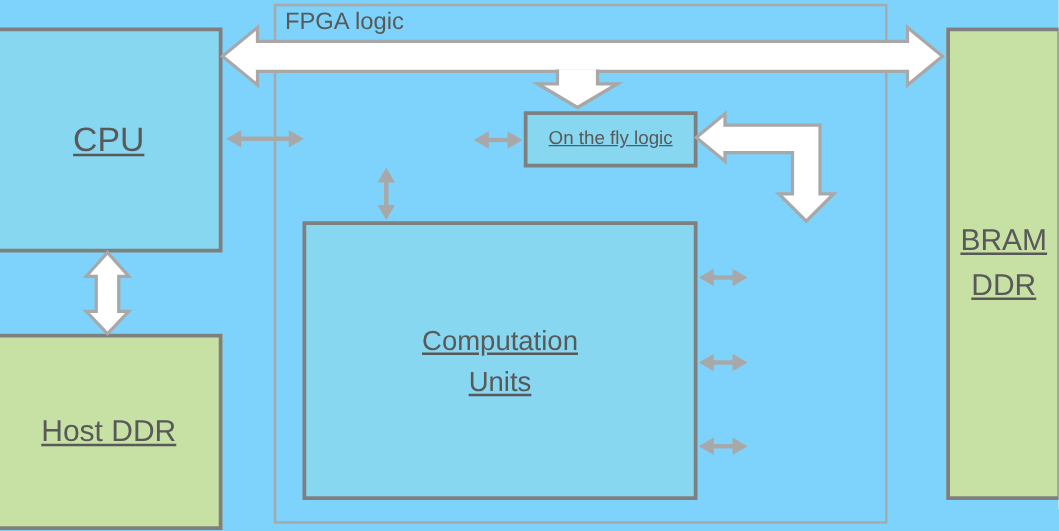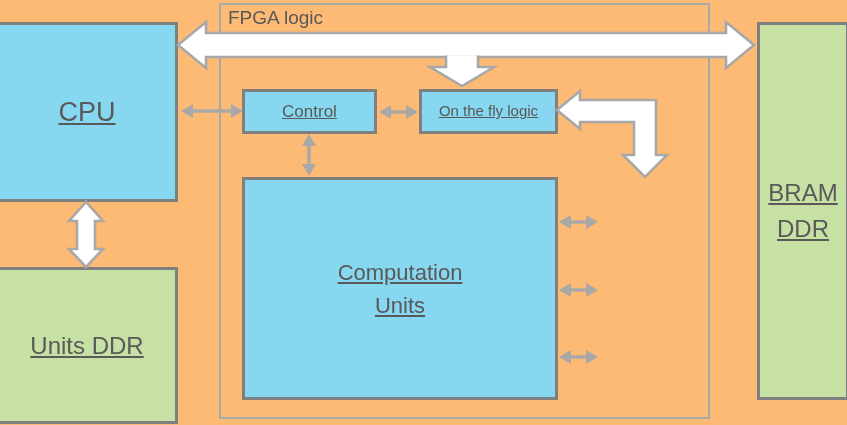--- a/index.html
+++ b/index.html
@@ -1,20 +1,20 @@
 <!DOCTYPE html>
 <html><head>
 <meta charset="utf-8">
 <style>
   html,body{margin:0;padding:0;background:#ffffff;}
   #canvas{
     position:relative;
     width:847px;height:425px;
     overflow:hidden;
-    background:#fdba74;
+    background:#7dd3fc;
     font-family:"Liberation Sans", sans-serif;
     color:#595959;
   }
   .block{
     position:absolute;
     box-sizing:border-box;
     border:3px solid #7f7f7f;
     display:flex;
     align-items:center;
     justify-content:center;
@@ -60,26 +60,23 @@
 <div id="canvas">
 
   <div id="fpga-container"></div>
   <div id="fpga-logic-label">FPGA logic</div>
 
   <div class="block blue" id="cpu">
     <span class="lbl">CPU</span>
   </div>
 
   <div class="block green" id="host-ddr">
-    <span class="lbl">Units DDR</span>
+    <span class="lbl">Host DDR</span>
   </div>
 
-  <div class="block blue" id="control">
-    <span class="lbl">Control</span>
-  </div>
 
   <div class="block blue" id="otfl">
     <span class="lbl">On the fly logic</span>
   </div>
 
   <div class="block blue" id="comp-units">
     <span class="lbl">Computation
 Units</span>
   </div>
 

